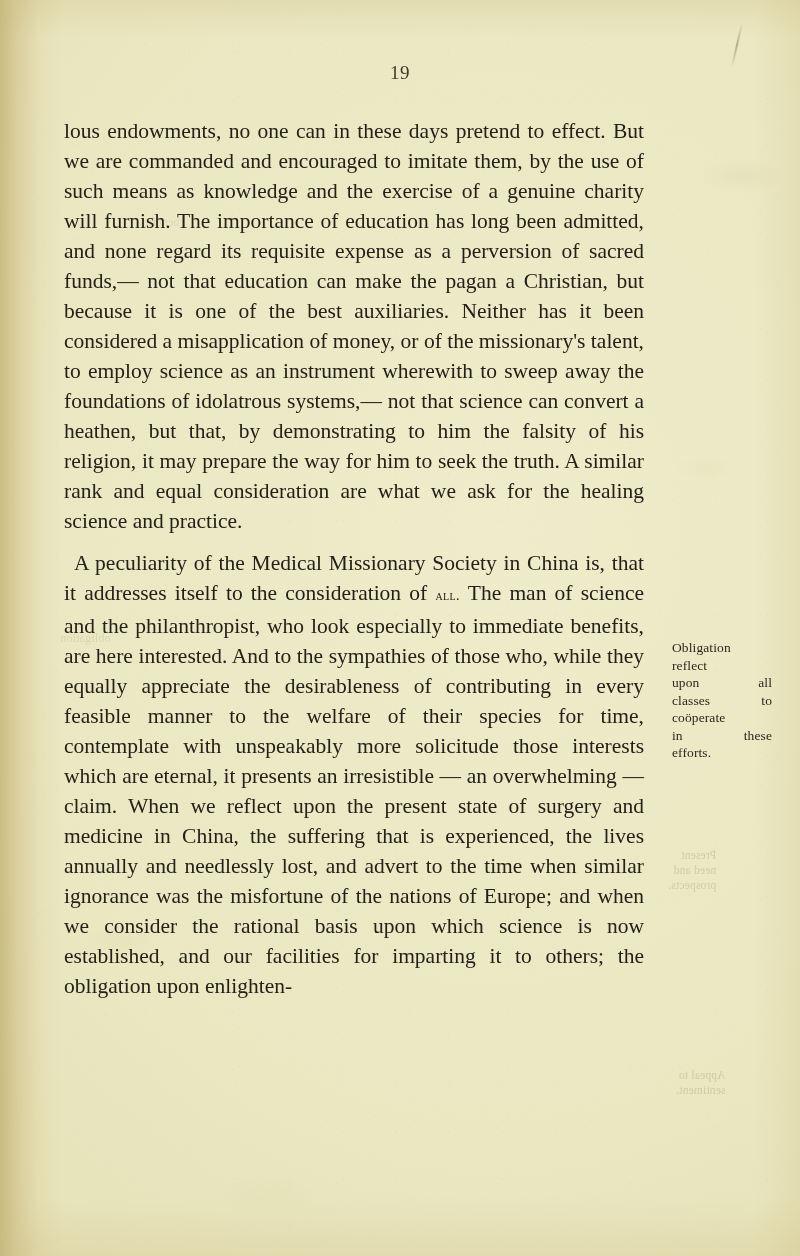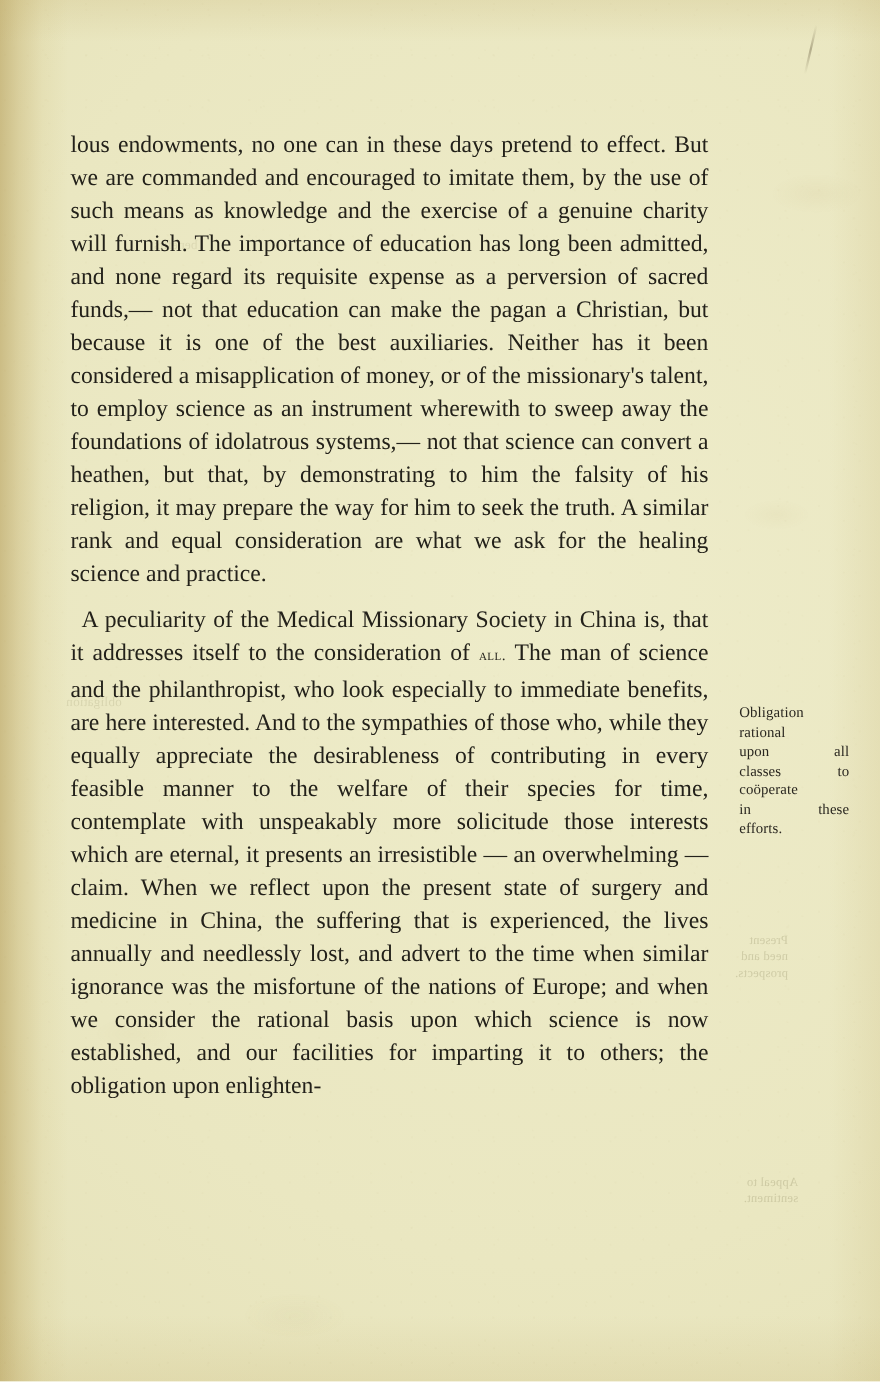--- a/index.html
+++ b/index.html
@@ -173,29 +173,30 @@
   <div class="pen-mark"></div>
 
   <div class="showthrough st-d">benefits</div>
   <div class="showthrough st-c">obligation</div>
   <div class="showthrough st-a">Present
 need and
 prospects.</div>
   <div class="showthrough st-b">Appeal to
 sentiment.</div>
 
+  <div class="folio">19</div>
 
   <div class="textblock">
     <p>lous endowments, no one can in these days pretend to effect. But we are commanded and encouraged to imitate them, by the use of such means as knowledge and the exercise of a genuine charity will furnish. The importance of education has long been admitted, and none regard its requisite expense as a perversion of sacred funds,— not that education can make the pagan a Christian, but because it is one of the best auxiliaries. Neither has it been considered a misapplication of money, or of the missionary's talent, to employ science as an instrument wherewith to sweep away the foundations of idolatrous systems,— not that science can convert a heathen, but that, by demonstrating to him the falsity of his religion, it may prepare the way for him to seek the truth. A similar rank and equal consideration are what we ask for the healing science and practice.</p>
     <p class="indent"><span>A peculiarity of the Medical Missionary Society in China is, that it addresses itself to the consideration of </span><span class="smallcaps">all.</span><span> The man of science and the philanthropist, who look especially to immediate benefits, are here interested. And to the sympathies of those who, while they equally appreciate the desirableness of contributing in every feasible manner to the welfare of their species for time, contemplate with unspeakably more solicitude those interests which are eternal, it presents an irresistible — an overwhelming — claim. When we reflect upon the present state of surgery and medicine in China, the suffering that is experienced, the lives annually and needlessly lost, and advert to the time when similar ignorance was the misfortune of the nations of Europe; and when we consider the rational basis upon which science is now established, and our facilities for imparting it to others; the obligation upon enlighten-</span></p>
   </div>
 
   <div class="marginal">
     <span class="ln">Obligation</span>
-    <span class="ln">rational</span>
+    <span class="ln">reflect</span>
     <span class="ln spread">
         <span>upon</span>
         <span>all</span>
       </span>
     <span class="ln spread">
         <span>classes</span>
         <span>to</span>
       </span>
     <span class="ln">coöperate</span>
     <span class="ln spread">

